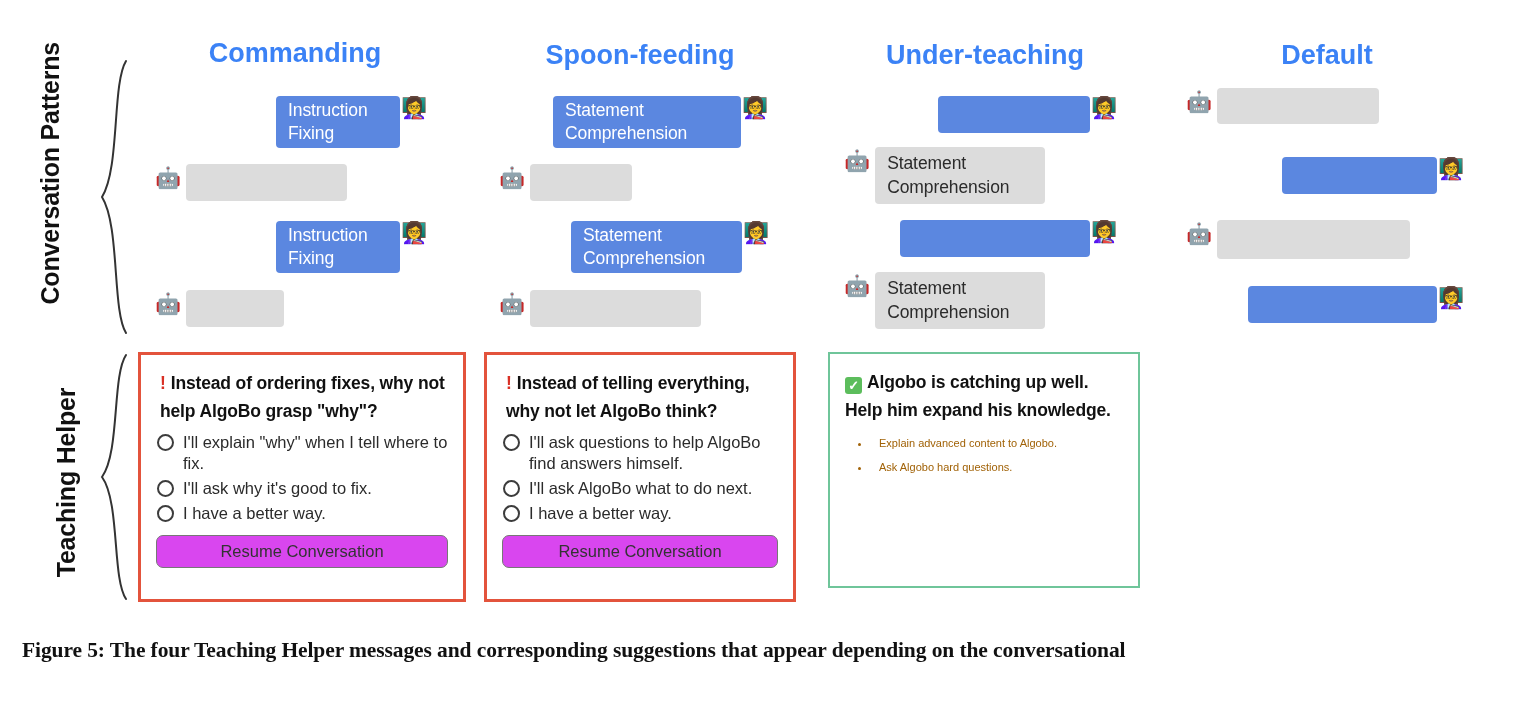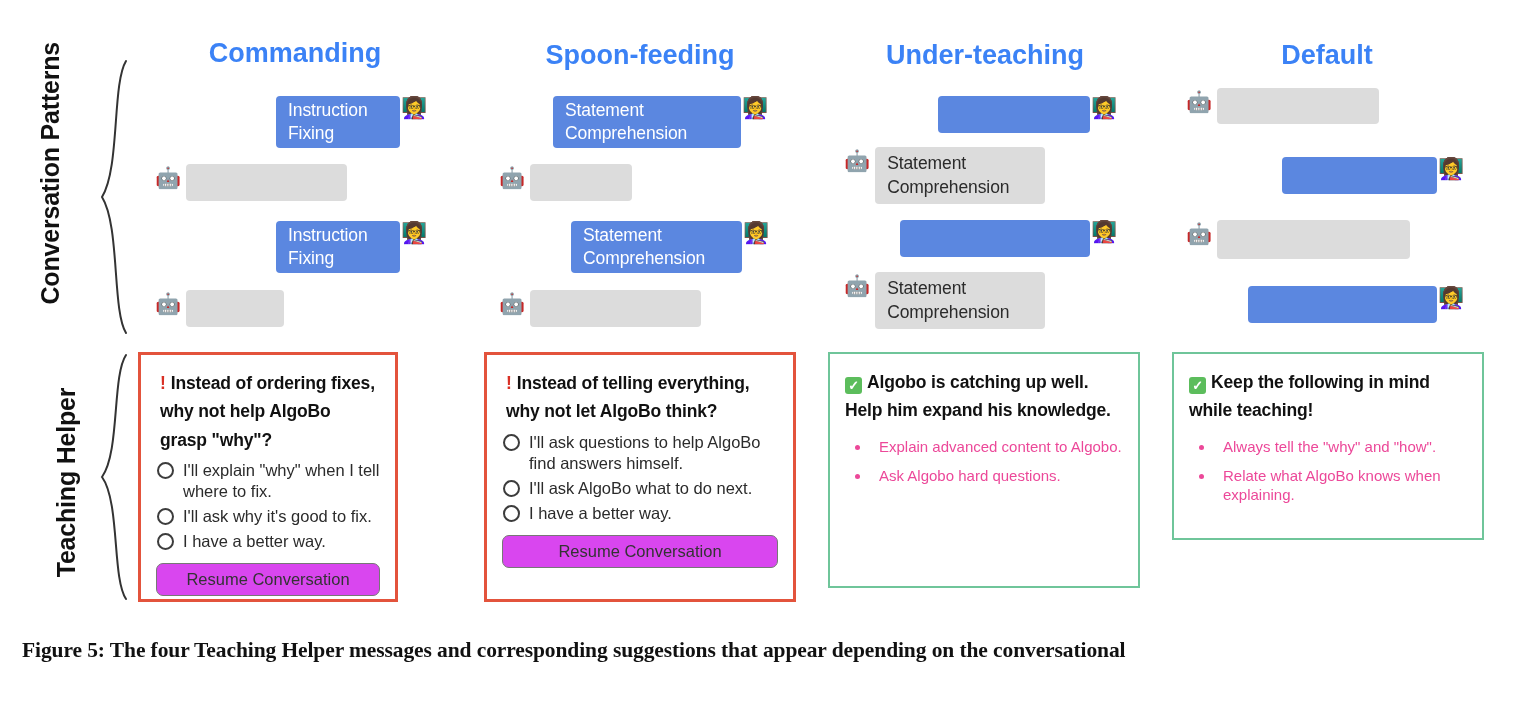--- a/index.html
+++ b/index.html
@@ -147,23 +147,23 @@
     display: flex;
     align-items: center;
     justify-content: center;
     font-size: 16.5px;
     color: #333;
     background: #d946ef;
   }
 
   .tips { margin: 12px 0 0 0; padding: 0 0 0 26px; }
   .tips li {
-    font-size: 15px;
+    font-size: 11px;
     line-height: 1.27;
-    color: #ec4899;
+    color: #a16207;
     margin-bottom: 10px;
     padding-left: 8px;
   }
   .tips li:last-child { margin-bottom: 2px; }
 
   
   #caption {
     position: absolute;
     left: 22px; top: 638px;
     width: 1480px;
@@ -317,21 +317,21 @@
     </div>
 
     <div class="bubble-row" style="left:76px; top:204px;">
       <div class="bubble blue" style="width:189px; height:37px;">
         <span class="txt"></span>
       </div>
       <span class="avatar teacher">👩‍🏫</span>
     </div>
   </div>
 
-  <div class="helper alert" style="left:138px; width:260px; height:250px;">
+  <div class="helper alert" style="left:138px; width:328px; height:250px;">
     <div class="helper-title">
       <span class="badge bang">!</span><span>Instead of ordering fixes, why not help AlgoBo grasp "why"?</span>
     </div>
     <div class="options">
       <div class="option">
         <span class="radio"></span>
         <span class="option-label">I'll explain "why" when I tell where to fix.</span>
       </div>
       <div class="option">
         <span class="radio"></span>
@@ -369,25 +369,16 @@
   <div class="helper tip" style="left:828px; width:312px; height:236px;">
     <div class="helper-title">
       <span class="badge check">✓</span><span>Algobo is catching up well. Help him expand his knowledge.</span>
     </div>
     <ul class="tips">
       <li>Explain advanced content to Algobo.</li>
       <li>Ask Algobo hard questions.</li>
     </ul>
   </div>
 
-  <div class="helper tip" style="left:1172px; width:312px; height:188px;">
-    <div class="helper-title">
-      <span class="badge check">✓</span><span>Keep the following in mind while teaching!</span>
-    </div>
-    <ul class="tips">
-      <li>Always tell the "why" and "how".</li>
-      <li>Relate what AlgoBo knows when explaining.</li>
-    </ul>
-  </div>
 
   <div id="caption">Figure 5: The four Teaching Helper messages and corresponding suggestions that appear depending on the conversational</div>
 
 </div>
 
 </body></html>

